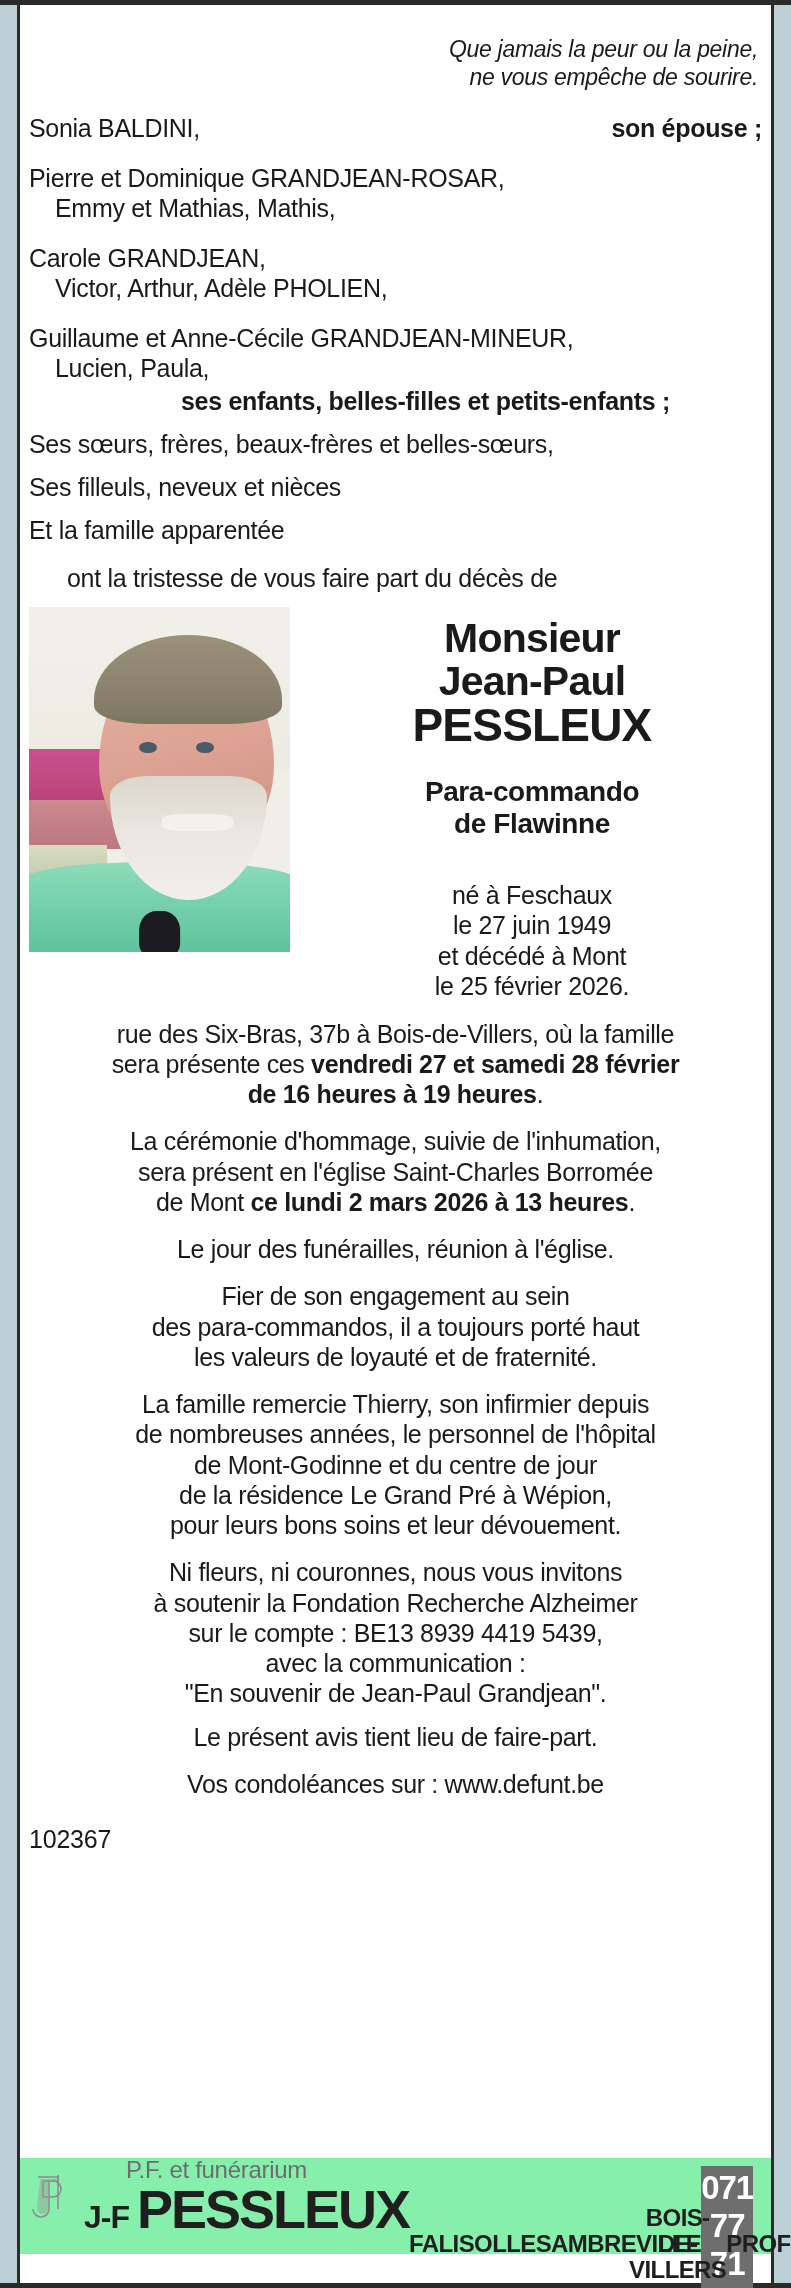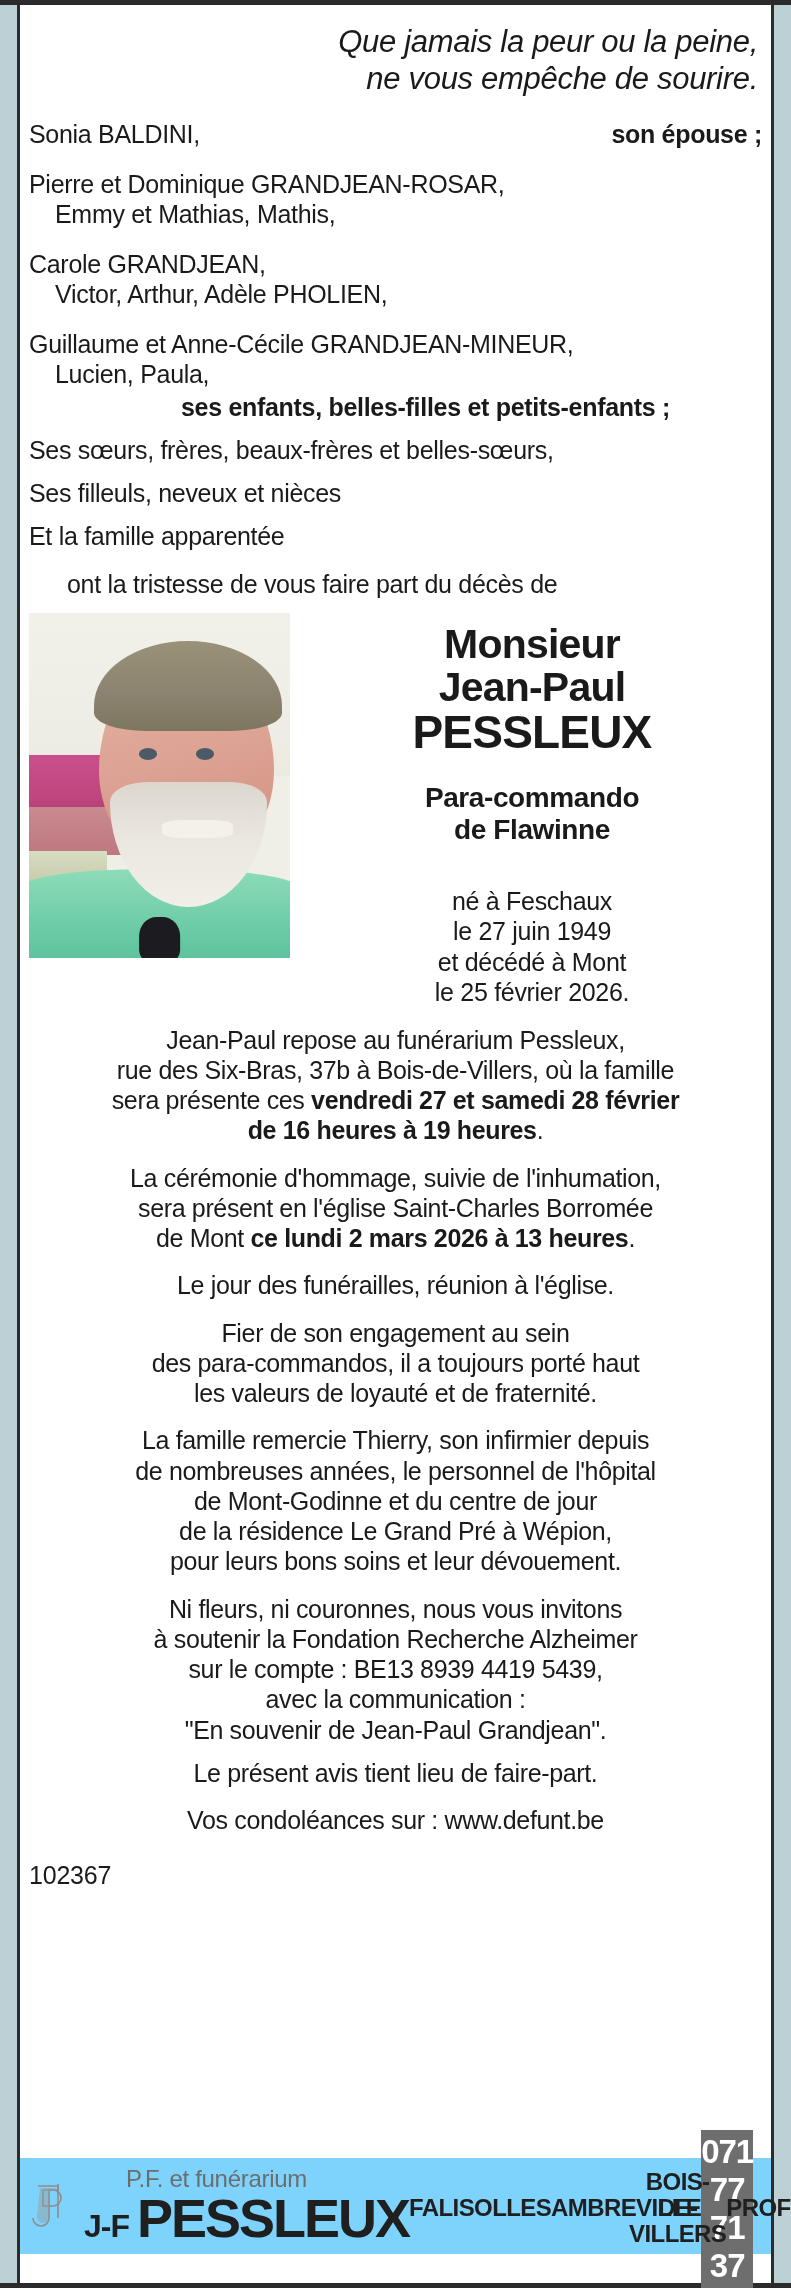--- a/index.html
+++ b/index.html
@@ -64,24 +64,24 @@
     padding: 0 9px;
     box-sizing: border-box;
   }
 
   .txt { color: #1a1a1a; }
 
   
   .epigraph {
     text-align: right;
     font-style: italic;
-    font-size: 31px;
+    font-size: 23px;
     line-height: 1.20;
     letter-spacing: -0.3px;
-    padding-top: 18px;
+    padding-top: 31px;
     padding-right: 4px;
   }
 
   
   .fam {
     font-size: 25px;
     line-height: 1.20;
     letter-spacing: -0.3px;
     margin-top: 22px;
   }
@@ -231,23 +231,23 @@
     padding-right: 3px;
   }
 
   
   .adbar {
     position: absolute;
     left: 20px;
     right: 20px;
     bottom: 34px;
     height: 96px;
-    background: #7dd3fc;
-    display: flex;
-    align-items: center;
+    background: #86efac;
+    display: flex;
+    align-items: flex-start;
     z-index: 7;
   }
   .ad-left {
     flex: 0 0 auto;
     display: flex;
     align-items: center;
     padding-left: 8px;
   }
   .ad-logo {
     width: 46px;
@@ -394,21 +394,20 @@
         <div class="dates">
           <div>né à Feschaux</div>
           <div>le 27 juin 1949</div>
           <div>et décédé à Mont</div>
           <div>le 25 février 2026.</div>
         </div>
       </div>
     </div>
 
     <div class="para txt">
-      <div>Jean-Paul repose au funérarium Pessleux,</div>
       <div>rue des Six-Bras, 37b à Bois-de-Villers, où la famille</div>
       <div><span>sera présente ces </span><b>vendredi 27 et samedi 28 février</b></div>
       <div><b>de 16 heures à 19 heures</b><span>.</span></div>
     </div>
 
     <div class="para txt">
       <div>La cérémonie d'hommage, suivie de l'inhumation,</div>
       <div>sera présent en l'église Saint-Charles Borromée</div>
       <div><span>de Mont </span><b>ce lundi 2 mars 2026 à 13 heures</b><span>.</span></div>
     </div>

